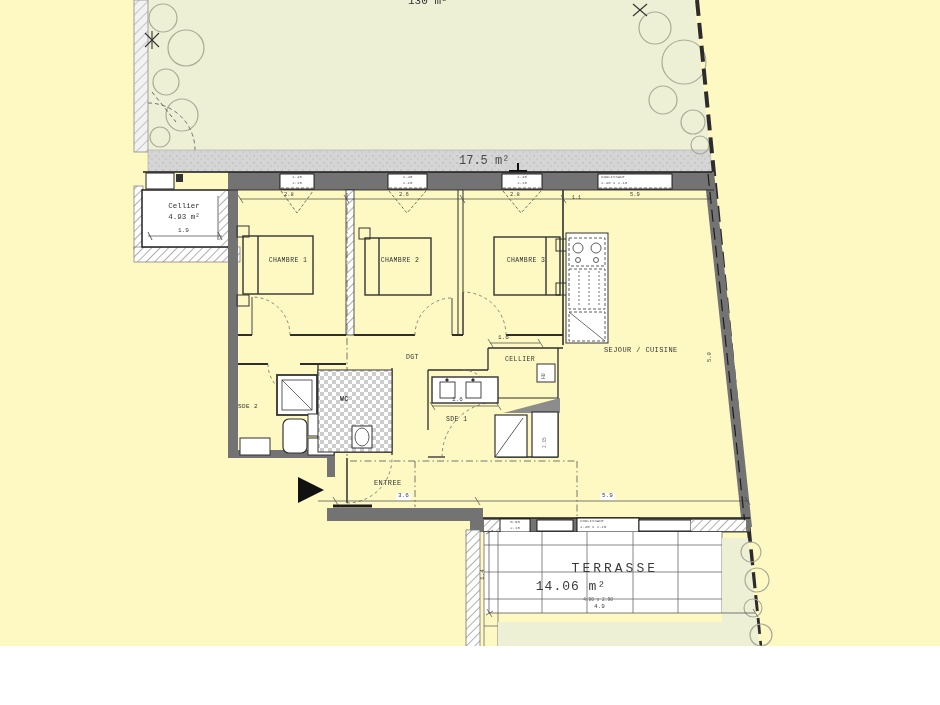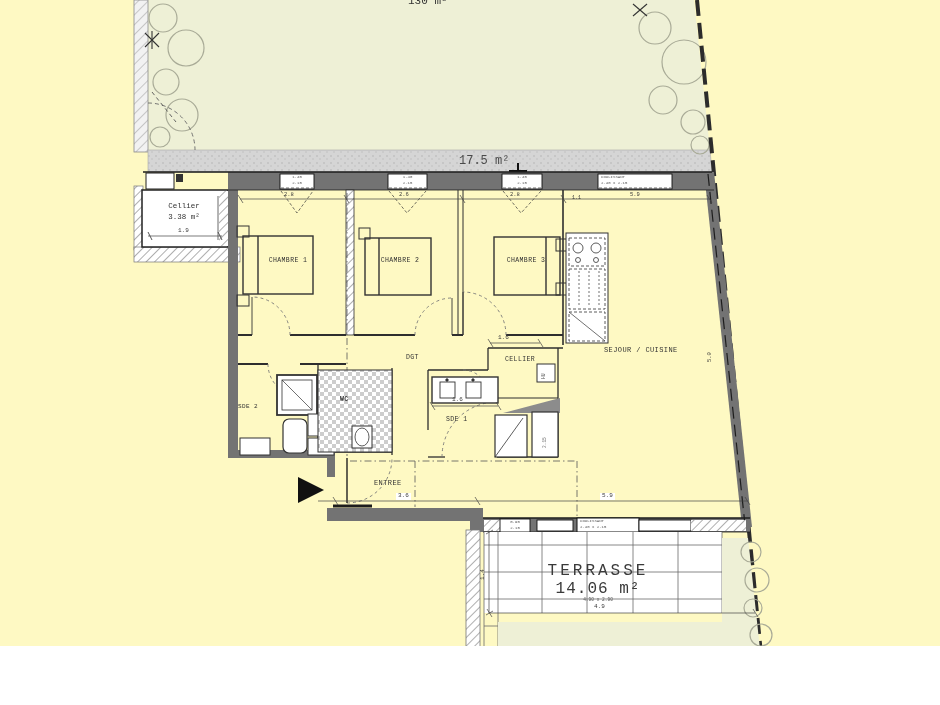--- a/index.html
+++ b/index.html
@@ -305,37 +305,37 @@
     <line x1="489" y1="532" x2="489" y2="613"></line>
     <line x1="486" y1="534" x2="493" y2="530"></line>
         <line x1="486" y1="615" x2="493" y2="611"></line>
   </g>
 </svg>
 
 <div class="lbl area" style="left:408px;top:-5px;font-size:11px;">130 m²</div>
 <div class="lbl area" style="left:459px;top:155px;font-size:12px;color:#4a4a4a;">17.5 m²</div>
 
 <div class="lbl area c" style="left:160px;top:202px;width:48px;">Cellier</div>
-<div class="lbl area c" style="left:160px;top:213px;width:48px;">3.38 m²</div>
+<div class="lbl area c" style="left:160px;top:213px;width:48px;">4.93 m²</div>
 <div class="lbl dim" style="left:178px;top:228px;">1.9</div>
 
 <div class="lbl room c" style="left:252px;top:257px;width:72px;">CHAMBRE 1</div>
 <div class="lbl room c" style="left:364px;top:257px;width:72px;">CHAMBRE 2</div>
 <div class="lbl room c" style="left:490px;top:257px;width:72px;">CHAMBRE 3</div>
 
 <div class="lbl room" style="left:406px;top:354px;">DGT</div>
 <div class="lbl room" style="left:505px;top:356px;">CELLIER</div>
 <div class="lbl room" style="left:340px;top:396px;font-weight:bold;">WC</div>
 <div class="lbl room" style="left:238px;top:404px;font-size:6px;">SDE 2</div>
 <div class="lbl room" style="left:446px;top:416px;">SDE 1</div>
 <div class="lbl room" style="left:604px;top:346px;font-size:7px;">SEJOUR / CUISINE</div>
 <div class="lbl room" style="left:374px;top:479px;font-size:7px;">ENTREE</div>
 
-<div class="lbl c" style="left:538px;top:562px;width:120px;font-size:16px;letter-spacing:3px;color:#3a3a3a;">TERRASSE</div>
-<div class="lbl c" style="left:538px;top:580px;width:120px;font-size:16px;letter-spacing:1px;color:#3a3a3a;">14.06 m²</div>
+<div class="lbl c" style="left:538px;top:562px;width:120px;font-size:13px;letter-spacing:3px;color:#3a3a3a;text-align:right;">TERRASSE</div>
+<div class="lbl c" style="left:511px;top:580px;width:120px;font-size:13px;letter-spacing:1px;color:#3a3a3a;">14.06 m²</div>
 <div class="lbl tiny c" style="left:538px;top:597px;width:120px;">4.90 x 2.90</div>
 
 <div class="lbl dim" style="left:284px;top:192px;font-size:5.5px;">2.8</div>
 <div class="lbl dim" style="left:399px;top:192px;font-size:5.5px;">2.6</div>
 <div class="lbl dim" style="left:510px;top:192px;font-size:5.5px;">2.8</div>
 <div class="lbl dim" style="left:630px;top:192px;font-size:5.5px;">5.9</div>
 <div class="lbl dim" style="left:572px;top:196px;font-size:5px;">1.1</div>
 <div class="lbl dim" style="left:498px;top:335px;">1.6</div>
 <div class="lbl dim" style="left:452px;top:397px;">1.6</div>
 <div class="lbl dim" style="left:396px;top:493px;background:#fff;padding:0 2px;">3.6</div>

